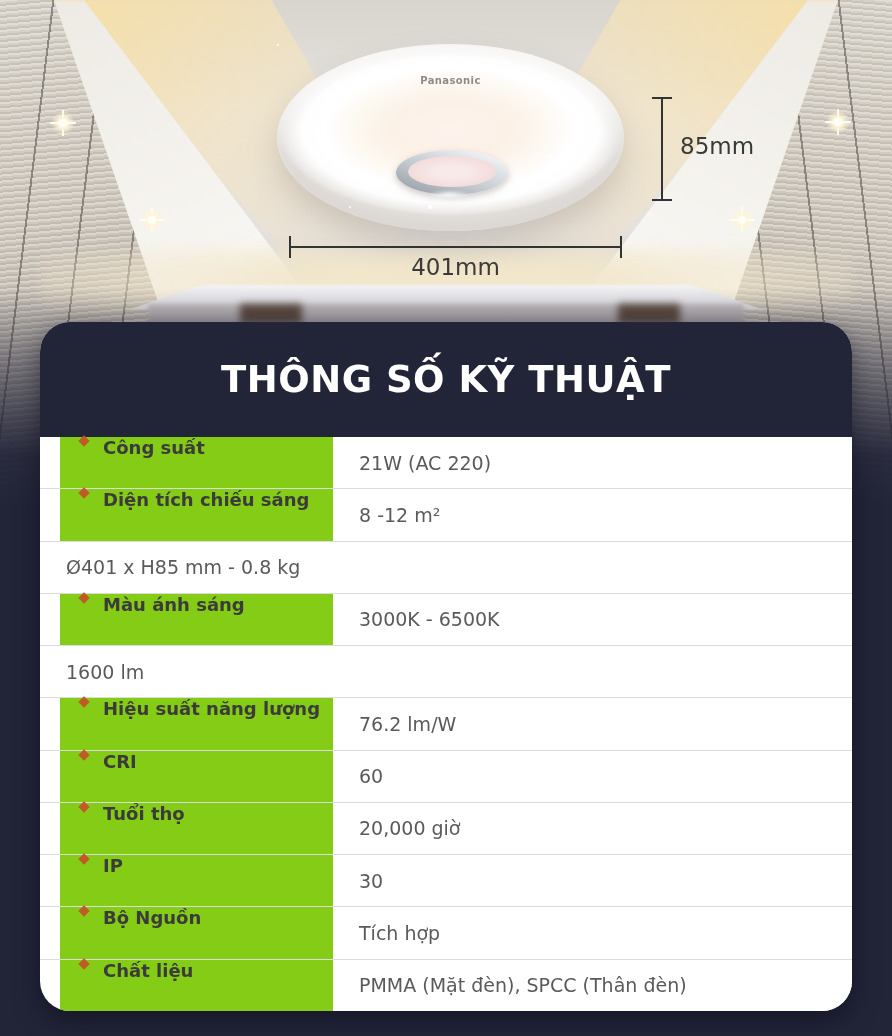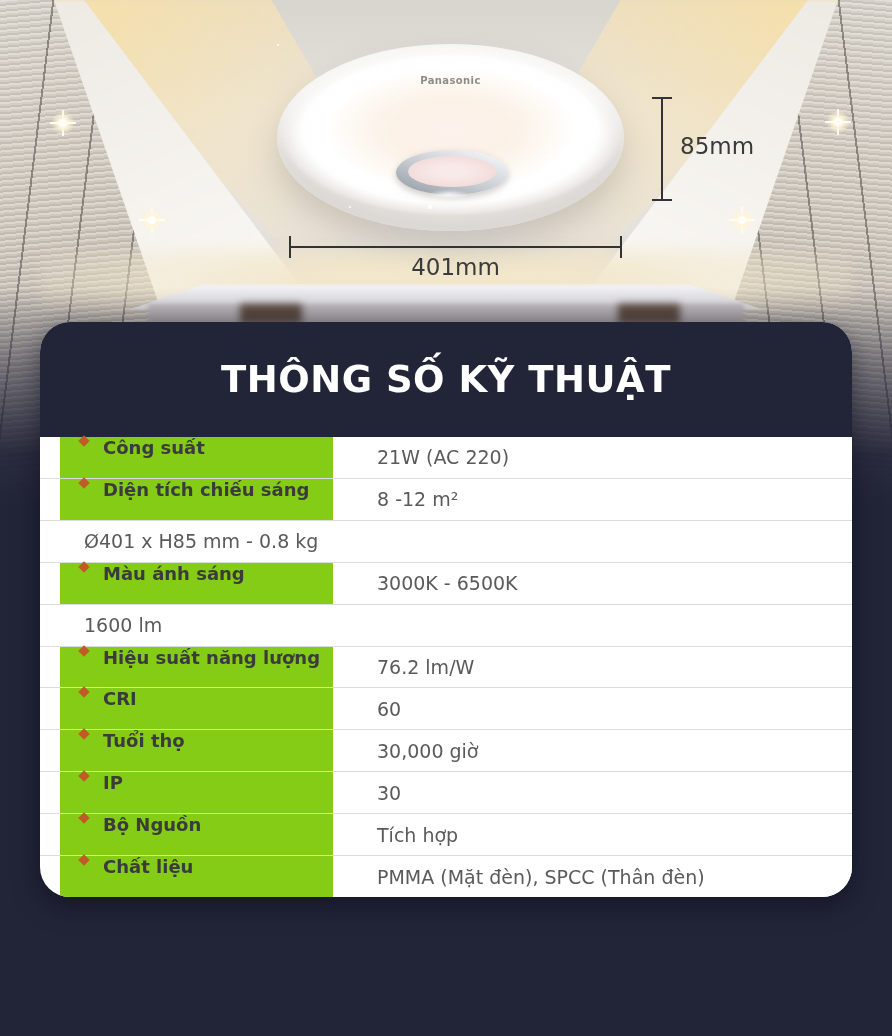--- a/index.html
+++ b/index.html
@@ -80,32 +80,32 @@
   .dim-v .cap-bot{left:0;bottom:0;width:20px;height:2px;}
   .dim-v .dim-label{position:absolute;left:28px;top:36px;font-size:23px;color:#3a3a3a;}
   .dim-h{position:absolute;left:289px;top:236px;width:333px;height:50px;}
   .dim-h .line{left:0;top:10px;width:333px;height:2px;}
   .dim-h .cap-l{left:0;top:0;width:2px;height:22px;}
   .dim-h .cap-r{right:0;top:0;width:2px;height:22px;}
   .dim-h .dim-label{position:absolute;left:0;top:18px;width:100%;text-align:center;font-size:23px;color:#3a3a3a;}
   .photo-fade{position:absolute;left:0;top:0;width:892px;height:520px;pointer-events:none;
     background:linear-gradient(180deg,rgba(34,36,56,0) 0,rgba(34,36,56,0) 288px,rgba(34,36,56,.45) 360px,rgba(34,36,56,.95) 455px,#222438 505px);}
   
-  .spec-card{position:absolute;left:40px;top:322px;width:812px;height:575px;border-radius:30px;overflow:hidden;
+  .spec-card{position:absolute;left:40px;top:322px;width:812px;height:689px;border-radius:30px;overflow:hidden;
     background:#ffffff;display:flex;flex-direction:column;box-shadow:0 8px 26px rgba(8,10,22,.5);}
   .spec-header{flex:0 0 115px;background:var(--navy);display:flex;align-items:center;justify-content:center;}
   .spec-title{color:#ffffff;font-size:37px;font-weight:bold;letter-spacing:.5px;margin:0;}
   .spec-table{flex:1;display:flex;flex-direction:column;}
   .spec-row{flex:1;display:flex;min-height:0;}
   .spec-row + .spec-row{border-top:1px solid #dcdcdc;}
   .spec-label-cell{flex:0 0 273px;background:#84cc16;display:flex;align-items:flex-start;
     padding-left:20px;box-sizing:border-box;margin-left:20px;}
   .bullet{flex:0 0 8px;width:8px;height:8px;background:var(--accent);transform:rotate(45deg);margin-right:15px;}
   .spec-label{font-size:18px;font-weight:bold;color:#3b3b3b;white-space:nowrap;}
-  .spec-value-cell{flex:1;background:#ffffff;display:flex;align-items:center;padding-left:44px;}
+  .spec-value-cell{flex:1;background:#ffffff;display:flex;align-items:center;padding-left:26px;}
   .spec-value{font-size:19px;color:#5a5a5a;white-space:nowrap;}
 </style>
 </head>
 <body>
 
 <div class="photo">
   <div class="glow glow-left"></div>
   <div class="glow glow-right"></div>
   <div class="fascia fascia-left"></div>
   <div class="fascia fascia-right"></div>
@@ -216,21 +216,21 @@
     <div class="spec-value-cell">
       <span class="spec-value">60</span>
     </div>
   </div>
       <div class="spec-row">
     <div class="spec-label-cell">
       <span class="bullet"></span>
       <span class="spec-label">Tuổi thọ</span>
     </div>
     <div class="spec-value-cell">
-      <span class="spec-value">30,000 giờ</span>
+      <span class="spec-value">20,000 giờ</span>
     </div>
   </div>
       <div class="spec-row">
     <div class="spec-label-cell">
       <span class="bullet"></span>
       <span class="spec-label">IP</span>
     </div>
     <div class="spec-value-cell">
       <span class="spec-value">30</span>
     </div>

